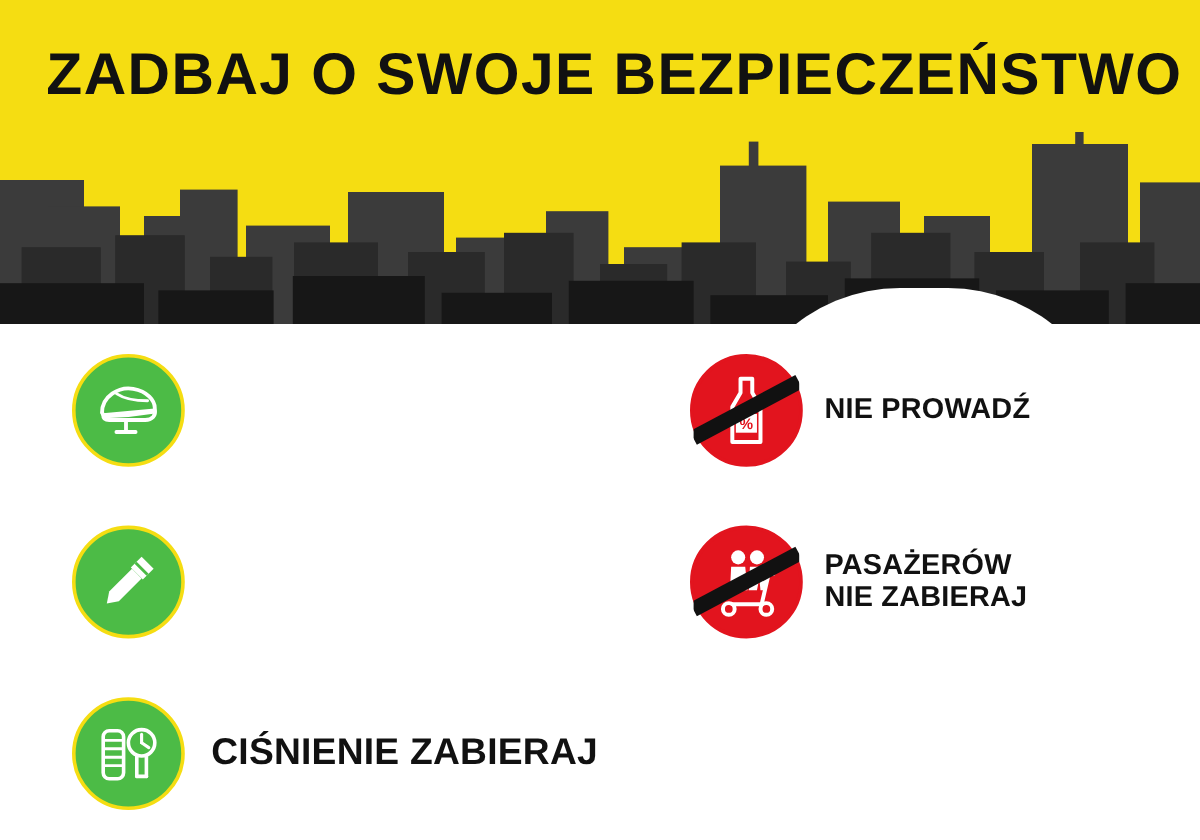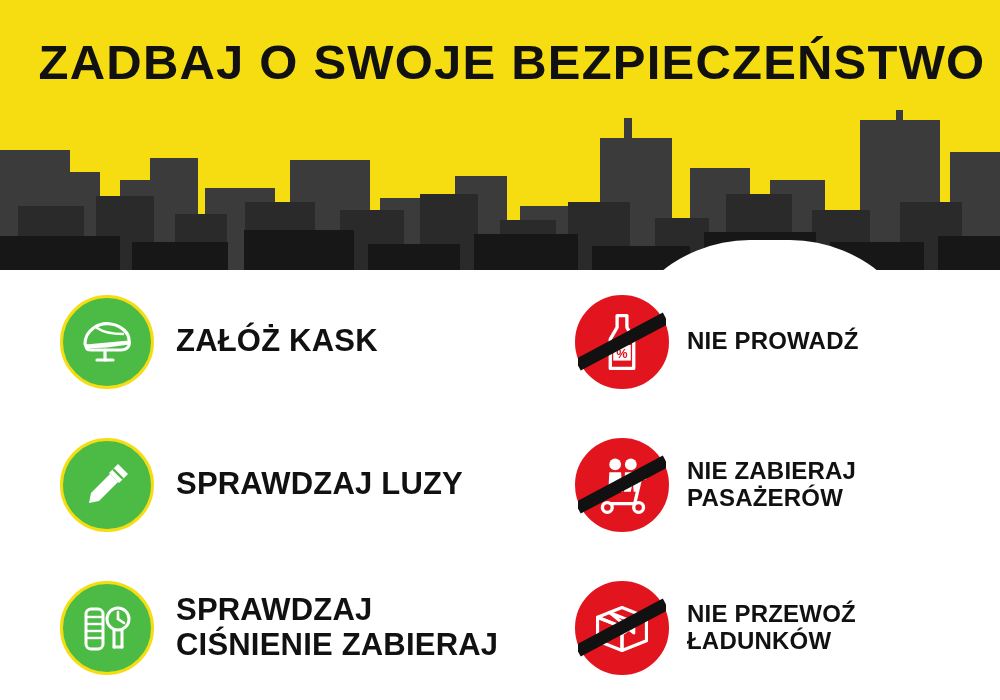--- a/index.html
+++ b/index.html
@@ -198,56 +198,49 @@
       <div class="row row-0">
         <div class="badge">
           <svg width="60" height="60" viewBox="0 0 60 60">
             <path d="M8 32 C8 18, 22 10, 34 12 C46 14, 52 22, 52 28 L52 31 L30 34 L10 35 Z" fill="none" stroke="#ffffff" stroke-width="3.2" stroke-linejoin="round"></path>
             <path d="M9 34 L52 30 C53 34, 50 38, 44 38 L14 38 C10 38, 9 36, 9 34 Z" fill="none" stroke="#ffffff" stroke-width="3.2" stroke-linejoin="round"></path>
             <line x1="28" y1="38" x2="28" y2="48" stroke="#ffffff" stroke-width="3.2" stroke-linecap="round"></line>
             <line x1="20" y1="48" x2="36" y2="48" stroke="#ffffff" stroke-width="3.2" stroke-linecap="round"></line>
             <path d="M20 16 C26 20, 34 22, 46 22" fill="none" stroke="#ffffff" stroke-width="2.4" stroke-linecap="round"></path>
           </svg>
         </div>
-        <div class="label">
-          <span class="ln">ZAŁÓŻ KASK</span>
-        </div>
       </div>
 
       <div class="row row-1">
         <div class="badge">
           <svg width="60" height="60" viewBox="0 0 60 60">
             <path d="M41 9 L51 19 L42 28 L32 18 Z" fill="#ffffff"></path>
             <path d="M33 19 L41 27 L22 46 L12 48 L14 38 Z" fill="#ffffff"></path>
             <line x1="36" y1="14" x2="46" y2="24" stroke="#4cbb46" stroke-width="2.4"></line>
           </svg>
-        </div>
-        <div class="label">
-          <span class="ln">SPRAWDZAJ LUZY</span>
         </div>
       </div>
 
       <div class="row row-2">
         <div class="badge">
           <svg width="62" height="62" viewBox="0 0 62 62">
             <rect x="10" y="12" width="17" height="40" rx="5" fill="none" stroke="#ffffff" stroke-width="3"></rect>
             <line x1="10" y1="20" x2="27" y2="20" stroke="#ffffff" stroke-width="2.4"></line>
             <line x1="10" y1="27" x2="27" y2="27" stroke="#ffffff" stroke-width="2.4"></line>
             <line x1="10" y1="34" x2="27" y2="34" stroke="#ffffff" stroke-width="2.4"></line>
             <line x1="10" y1="41" x2="27" y2="41" stroke="#ffffff" stroke-width="2.4"></line>
             <circle cx="42" cy="22" r="11" fill="none" stroke="#ffffff" stroke-width="3"></circle>
             <line x1="42" y1="22" x2="42" y2="15" stroke="#ffffff" stroke-width="2.6" stroke-linecap="round"></line>
             <line x1="42" y1="22" x2="48" y2="26" stroke="#ffffff" stroke-width="2.6" stroke-linecap="round"></line>
             <path d="M38 33 L38 50" stroke="#ffffff" stroke-width="3" stroke-linecap="round"></path>
             <path d="M46 33 L46 50" stroke="#ffffff" stroke-width="3" stroke-linecap="round"></path>
             <path d="M38 50 L46 50" stroke="#ffffff" stroke-width="3" stroke-linecap="round"></path>
           </svg>
         </div>
         <div class="label">
-          <span class="ln">SPRAWDZAJ</span>
           <span class="ln">CIŚNIENIE ZABIERAJ</span>
         </div>
       </div>
 
     </div>
 
     <div class="col col-right">
 
       <div class="row row-0">
         <div class="badge">
@@ -278,39 +271,22 @@
               <line x1="33" y1="64" x2="58" y2="64"></line>
               <line x1="58" y1="64" x2="64" y2="38"></line>
               <line x1="60" y1="38" x2="68" y2="38"></line>
               <circle cx="30" cy="68" r="5"></circle>
               <circle cx="62" cy="68" r="5"></circle>
             </g>
             <rect x="-6" y="38" width="102" height="13" fill="#111111" transform="rotate(-28 45 45)"></rect>
           </svg>
         </div>
         <div class="label">
+          <span class="ln">PASAŻERÓW</span>
           <span class="ln">NIE ZABIERAJ</span>
-          <span class="ln">PASAŻERÓW</span>
-        </div>
-      </div>
-
-      <div class="row row-2">
-        <div class="badge">
-          <svg width="90" height="90" viewBox="0 0 90 90">
-            <g fill="none" stroke="#ffffff" stroke-width="3.2" stroke-linejoin="round">
-              <path d="M20 34 L45 24 L70 34 L45 44 Z"></path>
-              <path d="M20 34 L20 58 L45 68 L45 44 Z"></path>
-              <path d="M70 34 L70 58 L45 68 L45 44 Z"></path>
-              <path d="M32 29 L57 39 L57 50 L52 46 L47 50 L47 41 Z"></path>
-            </g>
-            <rect x="-6" y="38" width="102" height="13" fill="#111111" transform="rotate(-28 45 45)"></rect>
-          </svg>
-        </div>
-        <div class="label">
-          <span class="ln">NIE PRZEWOŹ</span>
-          <span class="ln">ŁADUNKÓW</span>
-        </div>
-      </div>
+        </div>
+      </div>
+
 
     </div>
 
   </div>
 </div>
 
 </body></html>

